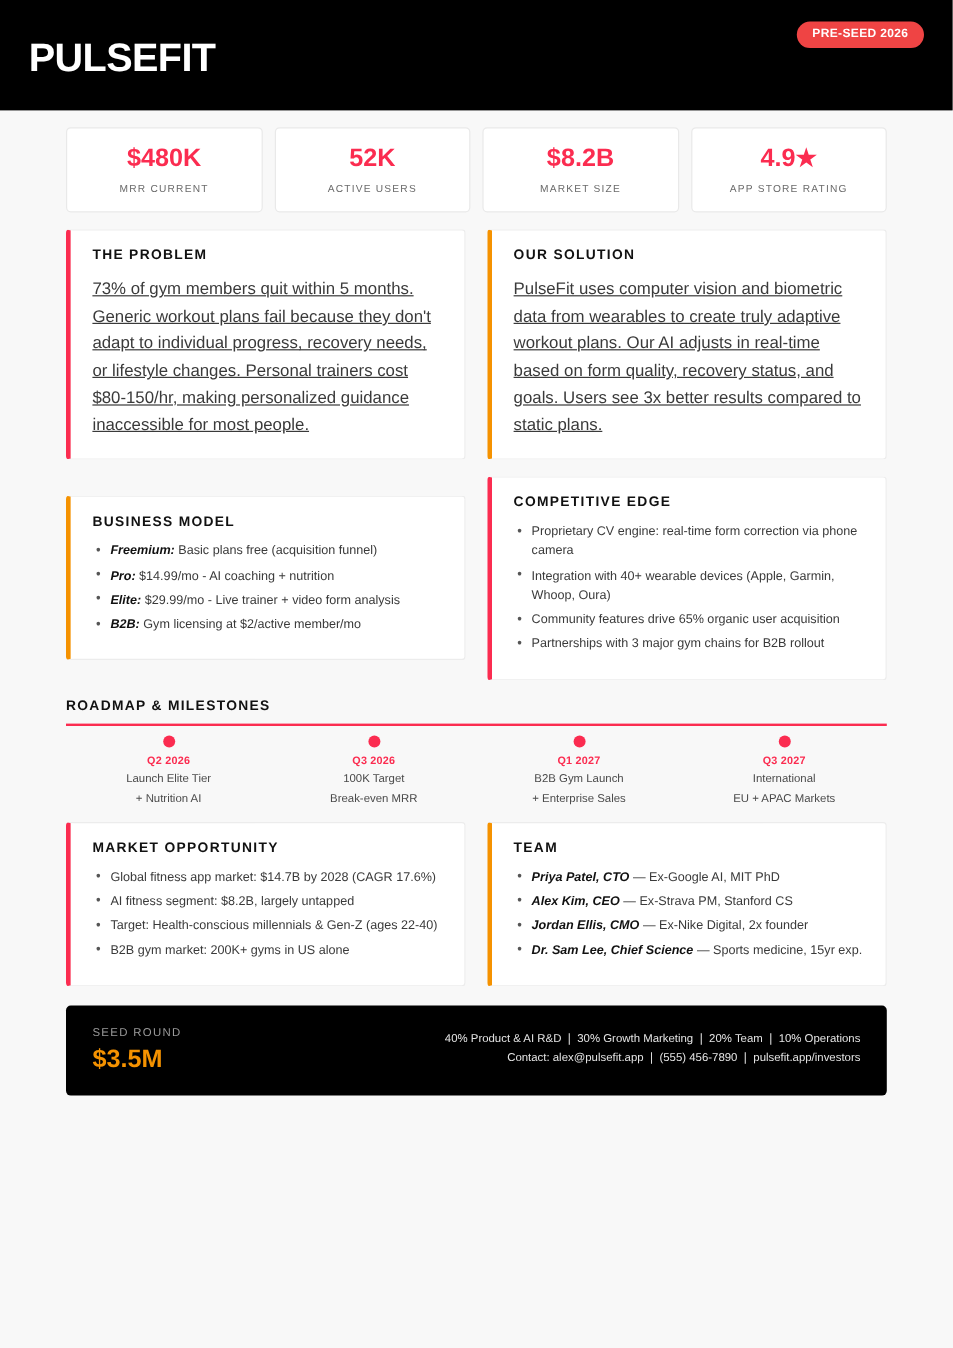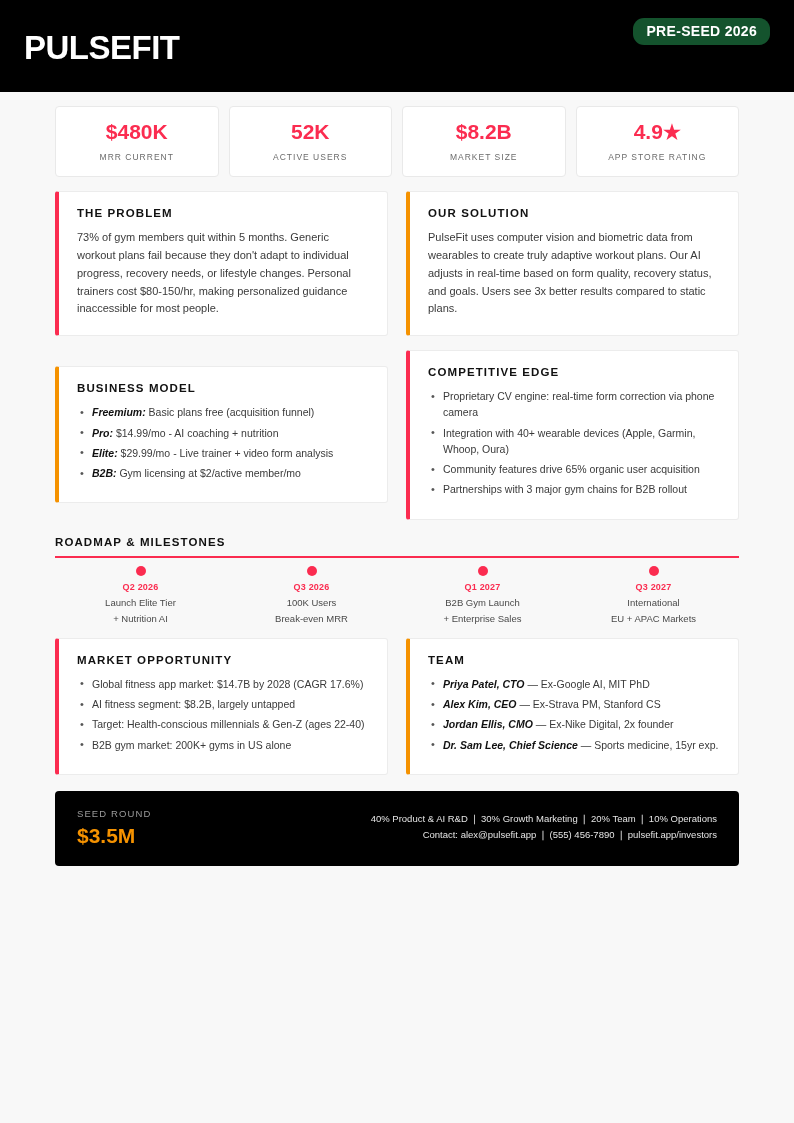--- a/index.html
+++ b/index.html
@@ -31,23 +31,23 @@
     color: #f59200;
     font-size: 13.5px;
     font-weight: bold;
     margin-top: 16px;
     letter-spacing: 0.1px;
   }
   .stage-badge {
     position: absolute;
     top: 18px;
     right: 24px;
-    background: #14532d;
+    background: #ef4444;
     color: #ffffff;
-    font-size: 14px;
+    font-size: 10px;
     font-weight: bold;
     letter-spacing: 0.3px;
     padding: 5px 13px 6px 13px;
     border-radius: 11px;
   }
 
   
   .sheet {
     padding: 0 55px;
   }
@@ -101,23 +101,24 @@
   .card.accent-orange { border-left-color: #f59200; }
 
   .card-title {
     font-size: 11.5px;
     font-weight: bold;
     color: #111111;
     letter-spacing: 1.1px;
     margin-bottom: 10px;
   }
   .card-body {
-    font-size: 11px;
+    font-size: 14px;
     line-height: 1.62;
     color: #3a3a3a;
+    text-decoration: underline;
   }
   .card ul {
     list-style: none;
     font-size: 10.5px;
     line-height: 1.55;
     color: #3a3a3a;
   }
   .card ul li {
     position: relative;
     padding-left: 15px;
@@ -271,21 +272,21 @@
     <div class="milestones">
       <div class="milestone">
         <div class="milestone-dot"></div>
         <div class="milestone-period">Q2 2026</div>
         <div class="milestone-l1">Launch Elite Tier</div>
         <div class="milestone-l2">+ Nutrition AI</div>
       </div>
       <div class="milestone">
         <div class="milestone-dot"></div>
         <div class="milestone-period">Q3 2026</div>
-        <div class="milestone-l1">100K Users</div>
+        <div class="milestone-l1">100K Target</div>
         <div class="milestone-l2">Break-even MRR</div>
       </div>
       <div class="milestone">
         <div class="milestone-dot"></div>
         <div class="milestone-period">Q1 2027</div>
         <div class="milestone-l1">B2B Gym Launch</div>
         <div class="milestone-l2">+ Enterprise Sales</div>
       </div>
       <div class="milestone">
         <div class="milestone-dot"></div>

